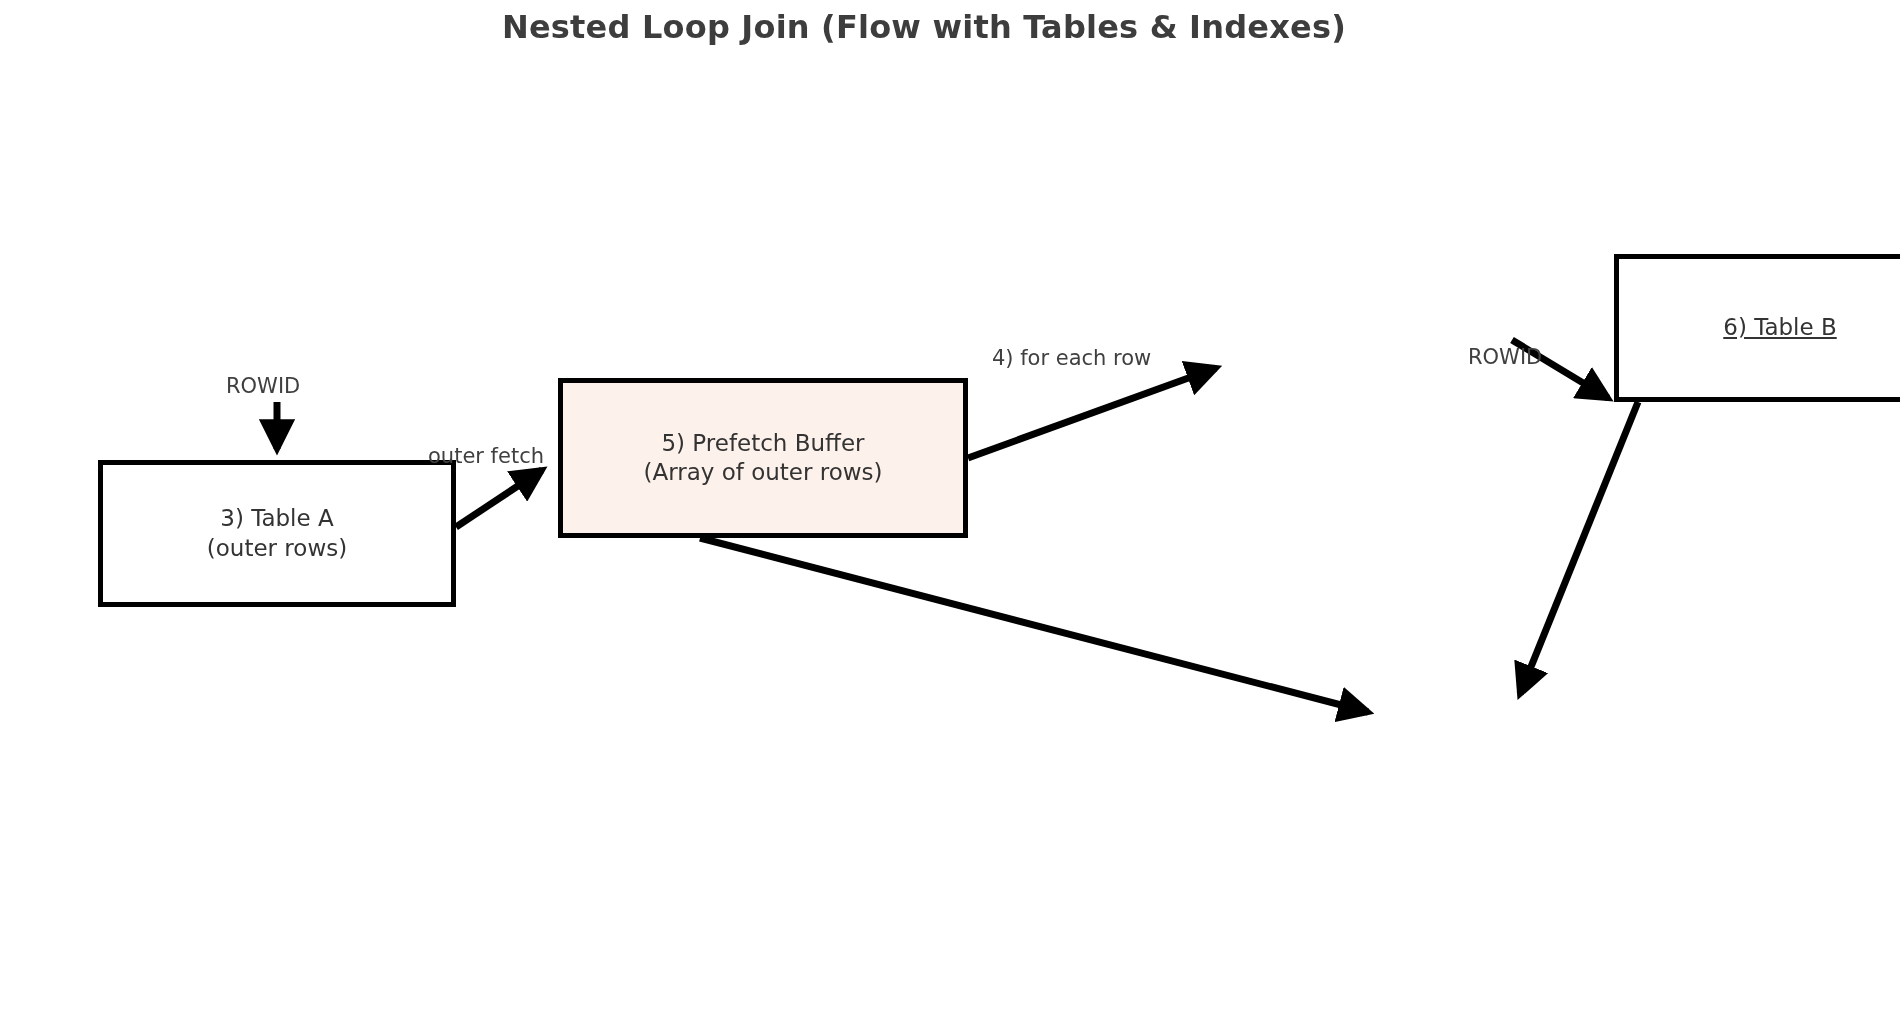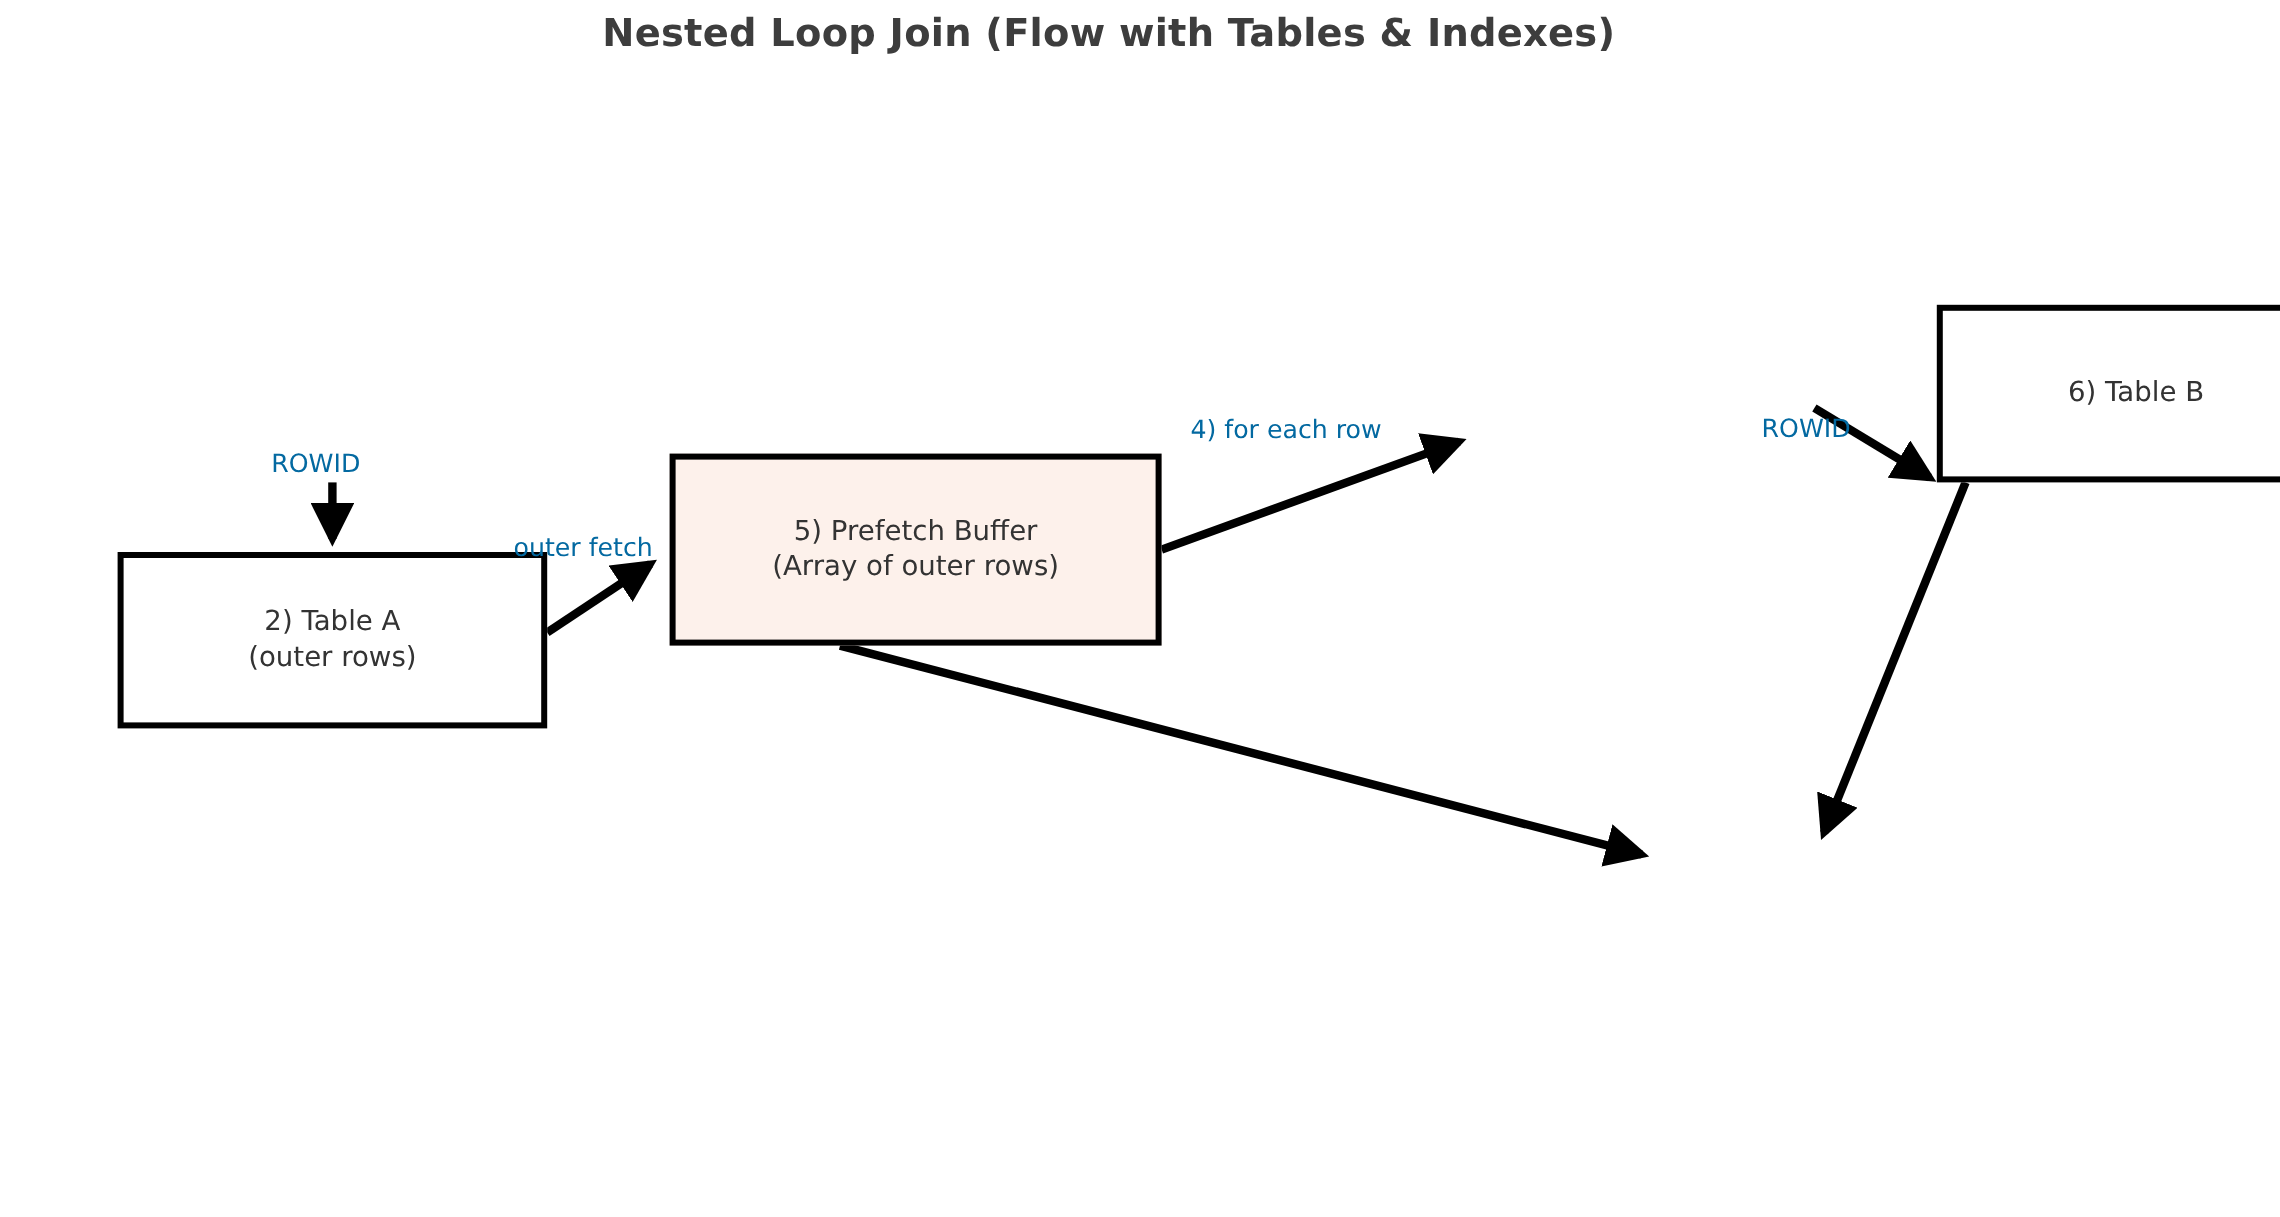--- a/index.html
+++ b/index.html
@@ -12,22 +12,22 @@
   .node{position:absolute;box-sizing:border-box;border:5px solid #000;
         background:#ffffff;display:flex;align-items:center;justify-content:center;
         text-align:center;color:#333333;font-size:23px;line-height:1.28;z-index:3;}
   .node .lbl{display:block;white-space:pre-line;padding:0 6px;}
   #n-indexA{left:98px;top:255px;width:358px;height:147px;}
   #n-tableA{left:98px;top:460px;width:358px;height:147px;}
   #n-prefetch{left:558px;top:378px;width:410px;height:160px;background:#fdf1eb;}
   #n-indexB{left:1234px;top:254px;width:354px;height:148px;}
   #n-tableB{left:1614px;top:254px;width:360px;height:148px;}
   #n-joinout{left:1258px;top:712px;width:496px;height:165px;background:#ecfbf0;}
-  #n-tableB .lbl{transform:translateX(-14px);}
-  .edge-label{position:absolute;color:#0369a1;font-size:21px;white-space:nowrap;
+  #n-tableB .lbl{transform:translateX(-14px);text-decoration:underline;}
+  .edge-label{position:absolute;color:#404040;font-size:21px;white-space:nowrap;
               z-index:4;background:transparent;}
   #el-rowid-a{left:226px;top:374px;}
   #el-batch{left:428px;top:444px;}
   #el-foreach{left:992px;top:346px;}
   #el-rowid-b{left:1468px;top:345px;}
   svg#wires{position:absolute;left:0;top:0;width:1900px;height:1014px;z-index:2;
             pointer-events:none;}
 </style>
 </head>
 <body>
@@ -63,21 +63,21 @@
       <path d="M 1638 402 L 1520 694" stroke="#000000" stroke-width="7" fill="none" marker-end="url(#ah)"></path>
     </g>
 
     <g>
       <path d="M 700 538 L 1368 712" stroke="#000000" stroke-width="7" fill="none" marker-end="url(#ah)"></path>
     </g>
   </svg>
 
 
   <div class="node" id="n-tableA">
-    <span class="lbl">2) Table A
+    <span class="lbl">3) Table A
 (outer rows)</span>
   </div>
 
   <div class="node" id="n-prefetch">
     <span class="lbl">5) Prefetch Buffer
 (Array of outer rows)</span>
   </div>
 
 
   <div class="node" id="n-tableB">

